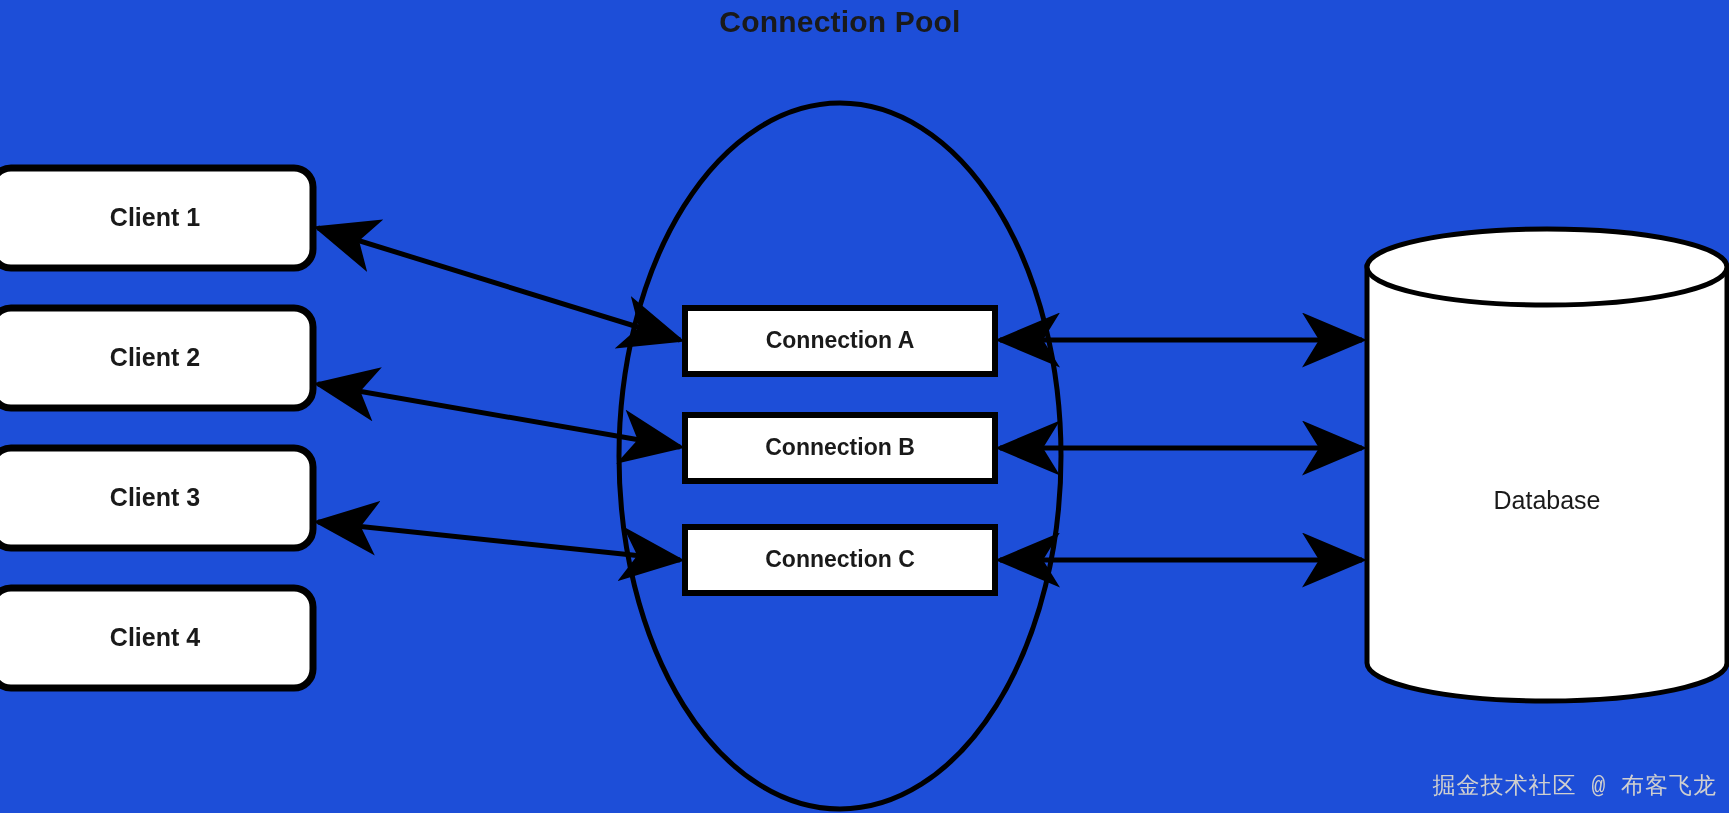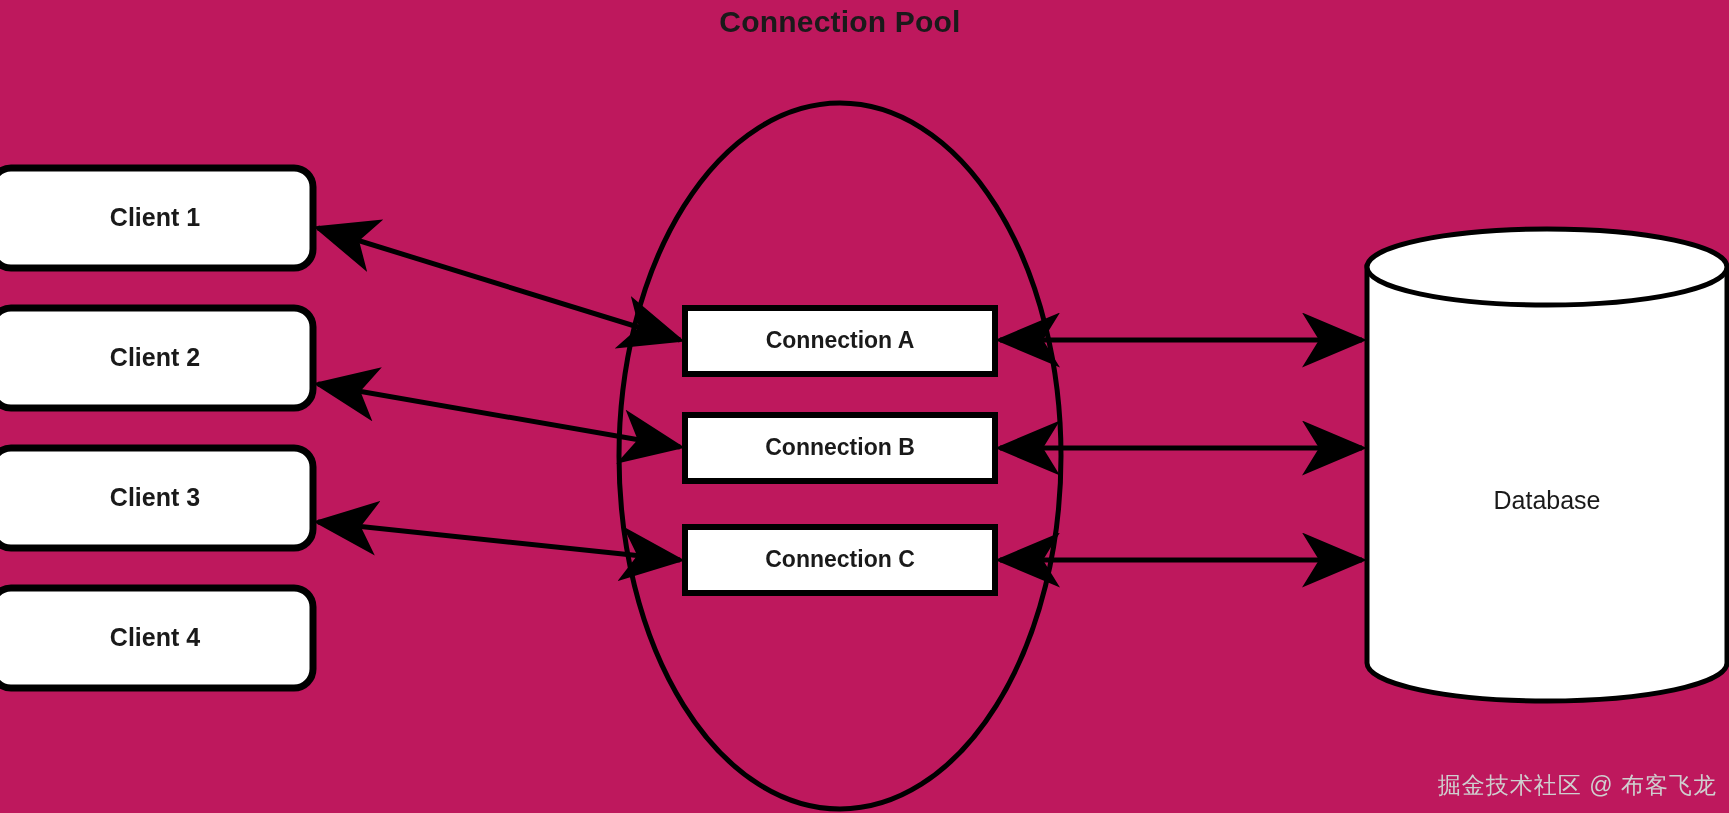--- a/index.html
+++ b/index.html
@@ -10,21 +10,21 @@
   body {
     width: 1729px;
     height: 813px;
     overflow: hidden;
     font-family: "Liberation Sans", sans-serif;
   }
   #canvas {
     position: relative;
     width: 1729px;
     height: 813px;
-    background: #be185d;
+    background: #1d4ed8;
   }
   svg#diagram {
     position: absolute;
     left: 0;
     top: 0;
     width: 1729px;
     height: 813px;
   }
   .shape-stroke {
     fill: #ffffff;
@@ -62,21 +62,21 @@
   .db-txt {
     font-size: 25px;
     font-weight: 400;
   }
   .watermark {
     position: absolute;
     right: 12px;
     bottom: 12px;
     color: #cfcfcf;
     font-size: 23px;
-    font-family: Liberation Sans, sans-serif;
+    font-family: Liberation Mono, monospace;
     white-space: nowrap;
     letter-spacing: 1px;
     user-select: none;
     margin-left: 23px;
   }
 </style>
 </head>
 <body>
 
 <div id="canvas">

